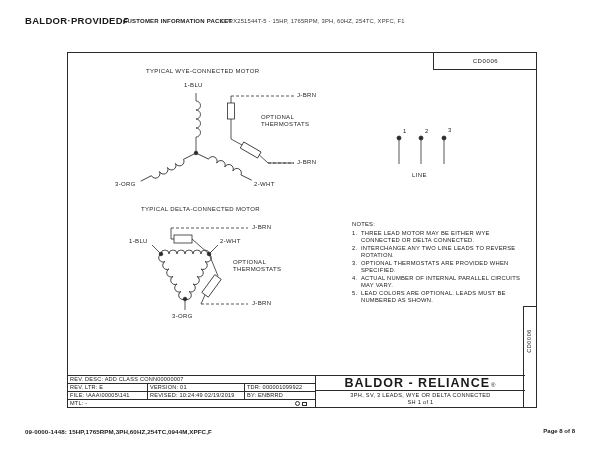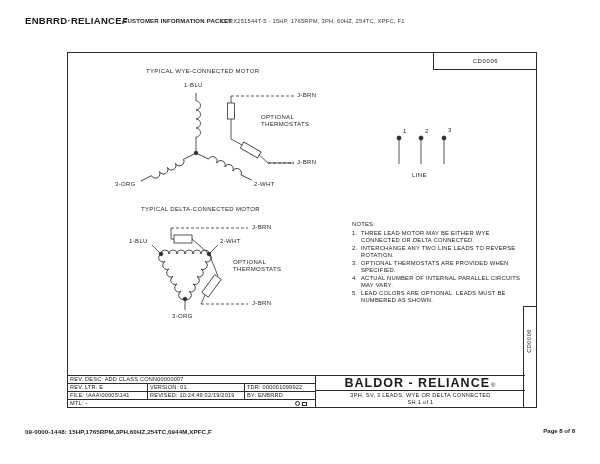--- a/index.html
+++ b/index.html
@@ -59,21 +59,21 @@
   .tb-desc { height:8px; line-height:8px; text-align:center; letter-spacing:.3px; }
   .tb-sheet { height:8px; line-height:7px; text-align:center; letter-spacing:.3px; }
 
   
   .footer-left { left:25px; top:428px; font-size:6.2px; font-weight:bold; letter-spacing:.1px; white-space:nowrap; }
   .footer-right { right:25px; top:428px; font-size:6px; font-weight:bold; white-space:nowrap; }
 </style>
 </head>
 <body>
 
-<div class="abs logo"><span>ENBRRD·RELIANCE</span><span class="logo-mark">F</span></div>
+<div class="abs logo"><span>BALDOR·PROVIDED</span><span class="logo-mark">F</span></div>
 <div class="abs packet-title">CUSTOMER INFORMATION PACKET</div>
 <div class="abs product-code">CDRX251544T-5 - 15HP, 1765RPM, 3PH, 60HZ, 254TC, XPFC, F1</div>
 
 <div class="abs frame">
 
   <div class="docbox">
     <span>CD0006</span>
   </div>
 
   <svg class="draw" viewBox="0 0 470 356" fill="none" stroke="#2b2b2b" stroke-width="0.8">

